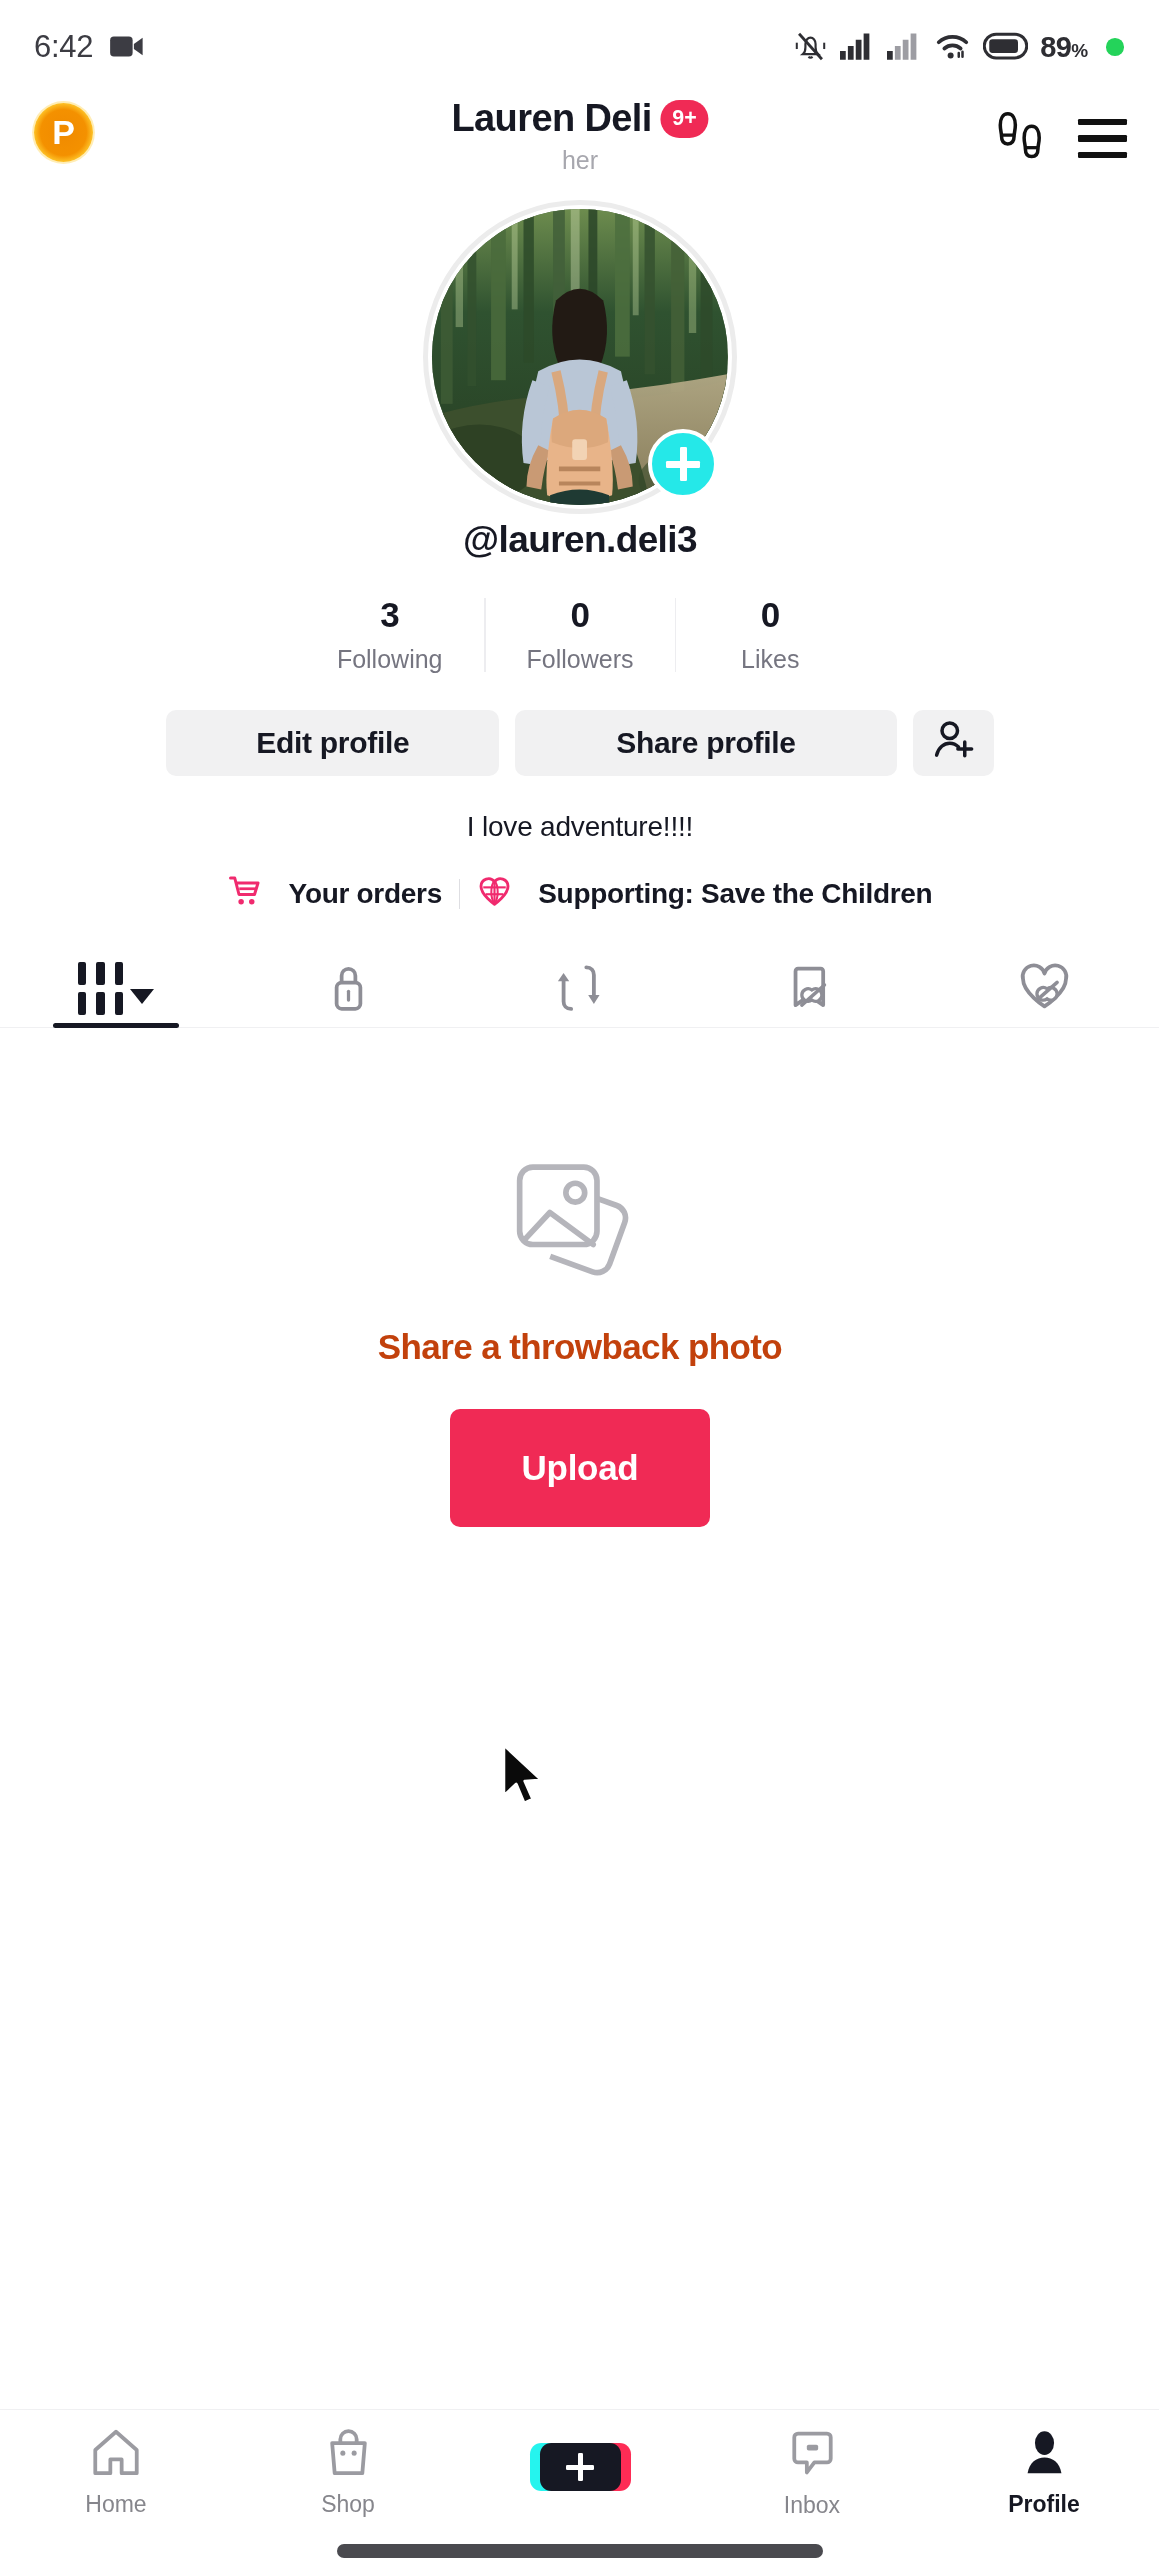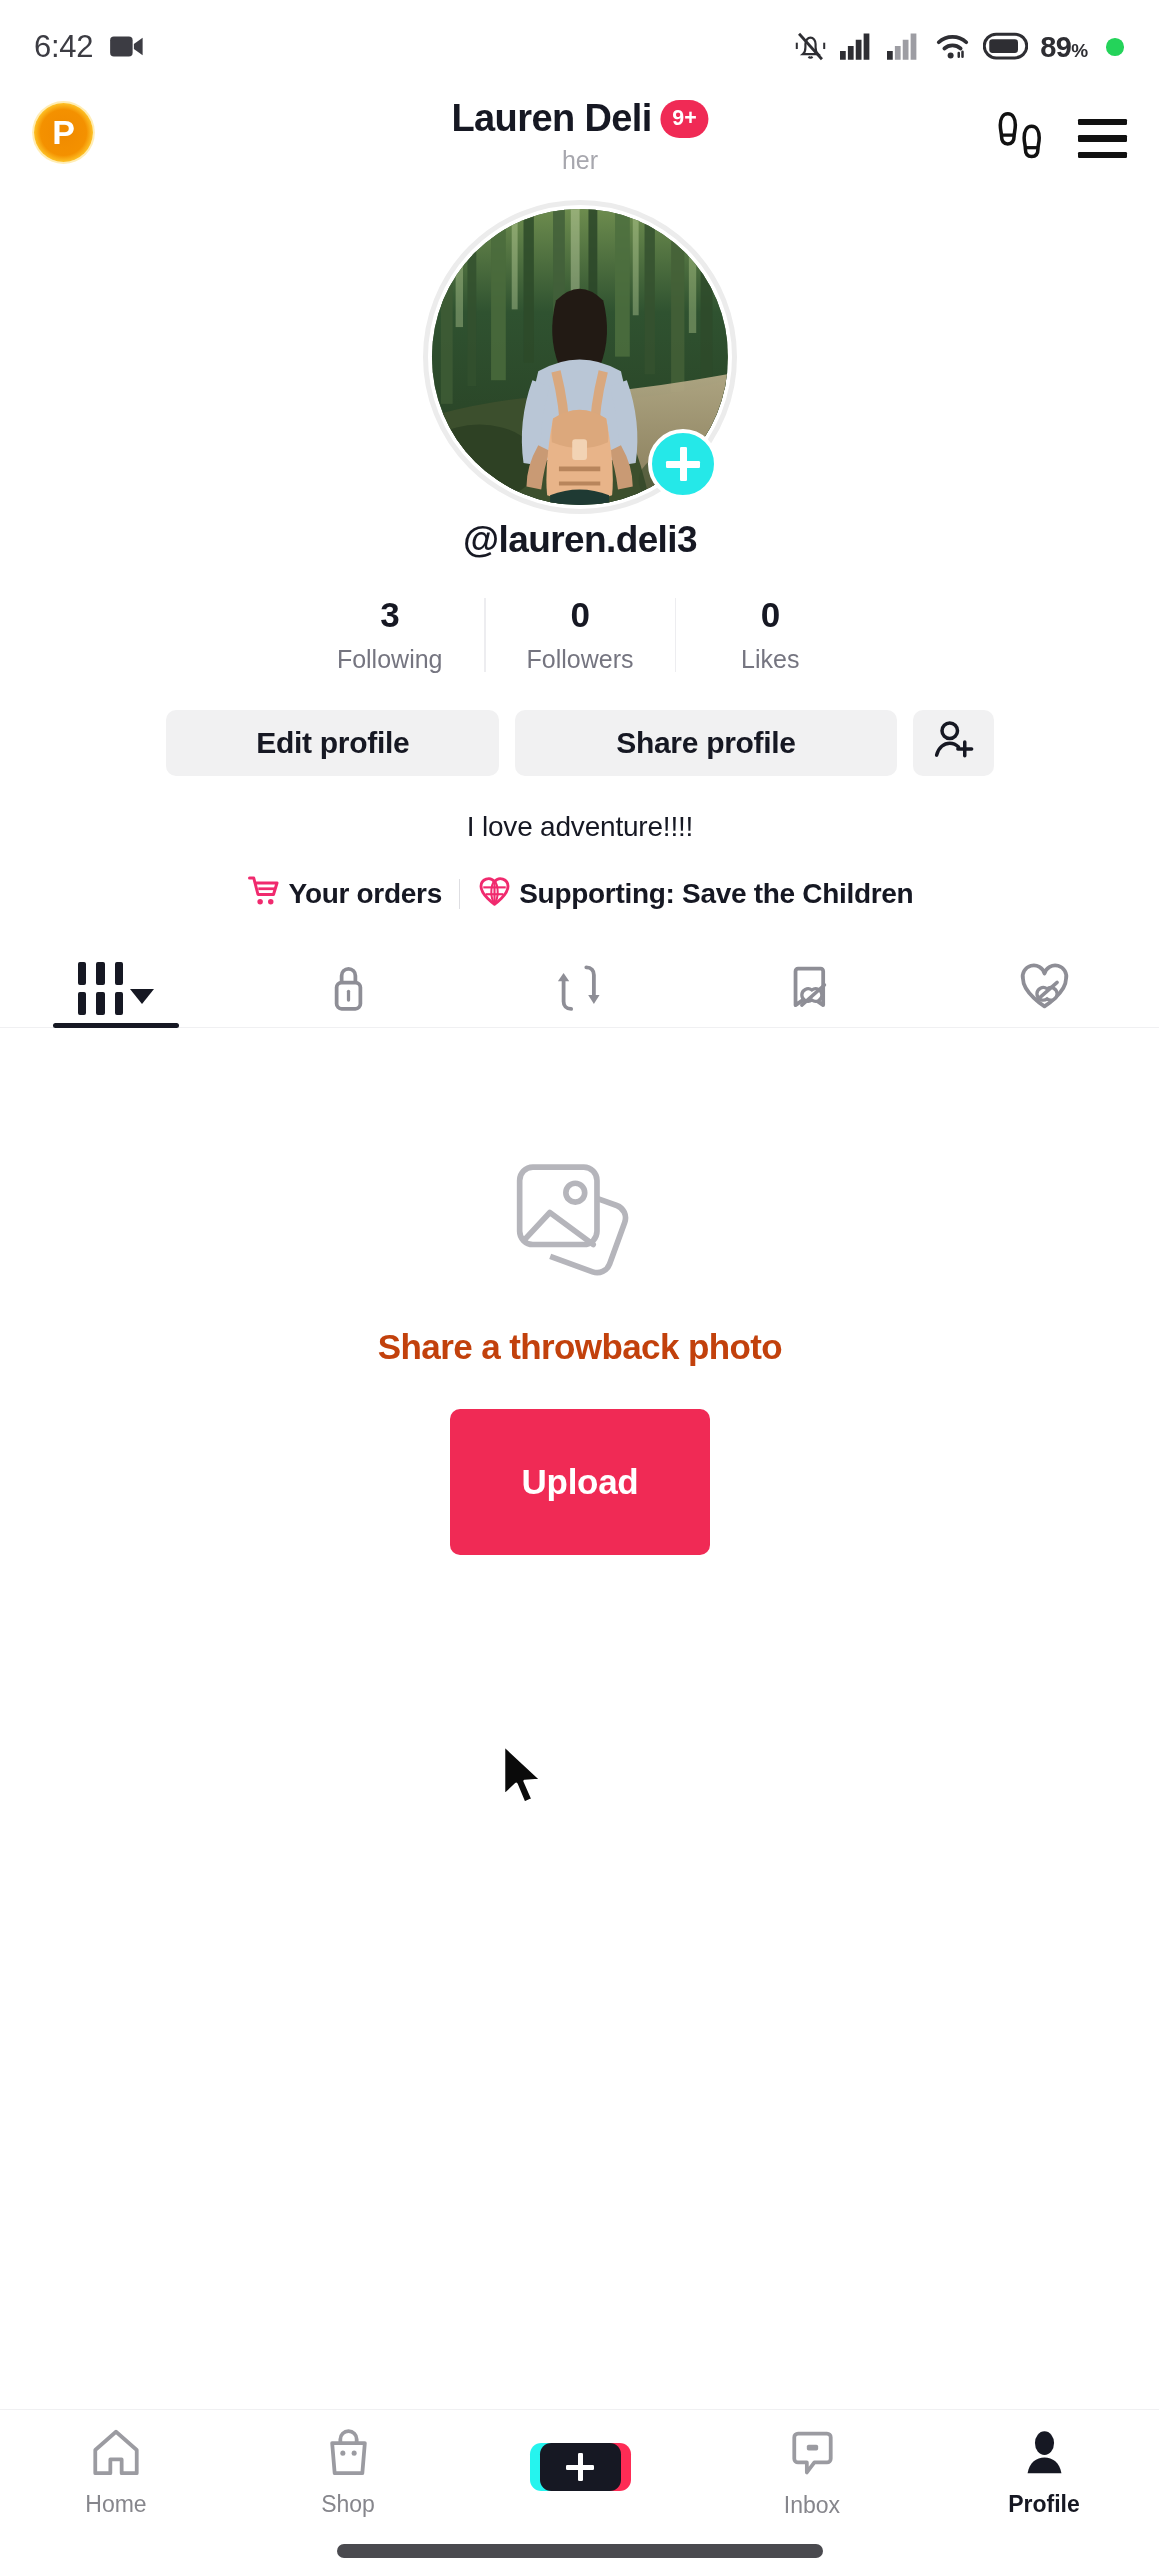--- a/index.html
+++ b/index.html
@@ -121,21 +121,21 @@
   
   .bio {
     text-align:center; font-size:28px; color:#161823;
     margin-top:35px; letter-spacing:-0.2px;
   }
   .meta-row {
     display:flex; justify-content:center; align-items:center;
     gap:0; margin-top:30px; font-size:28px; font-weight:bold;
     color:#161823; letter-spacing:-0.3px;
   }
-  .meta-item { display:flex; align-items:center; gap:7px; }
+  .meta-item { display:flex; align-items:center; gap:26px; }
   .meta-sep { width:1.3px; height:30px; background:#dedee2; margin:0 17px; }
 
   
   .tabs {
     display:flex; margin-top:35px; position:relative;
     border-bottom:1.3px solid #f0f0f2;
   }
   .tab {
     flex:1; display:flex; align-items:center; justify-content:center;
     height:77px; position:relative; gap:7px;
@@ -153,21 +153,21 @@
     display:flex; flex-direction:column; align-items:center;
     padding-top:126px;
   }
   .empty-title {
     font-size:35px; font-weight:bold; color:#c2410c;
     margin-top:39px; letter-spacing:-0.6px;
   }
   .btn-upload {
     margin-top:42px;
     background:#f02a55; border:none; border-radius:10px;
-    width:260px; height:146px;
+    width:260px; height:118px;
     color:#fff; font-size:35px; font-weight:bold;
     letter-spacing:-0.3px;
     font-family:"Liberation Sans", sans-serif;
     display:flex; align-items:center; justify-content:center;
   }
   .cursor { position:absolute; left:500px; top:1743px; width:49px; height:68px; }
 
   
   .bottomnav {
     position:absolute; left:0; bottom:0; width:1160px; height:167px;

